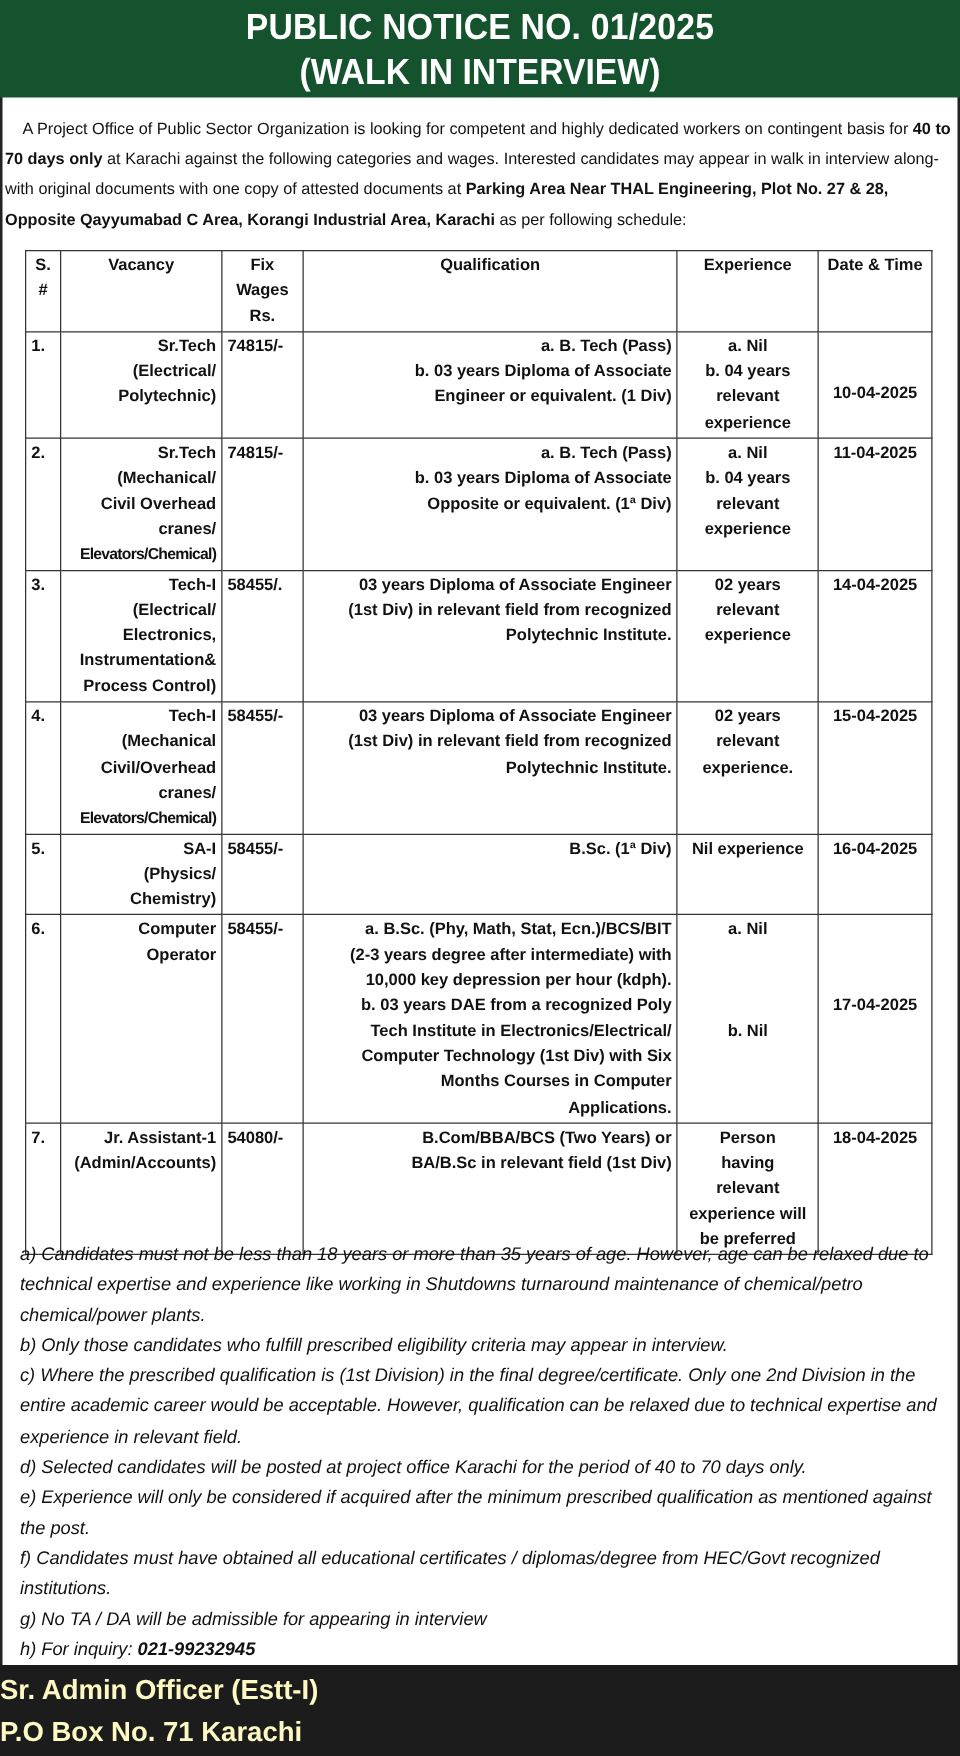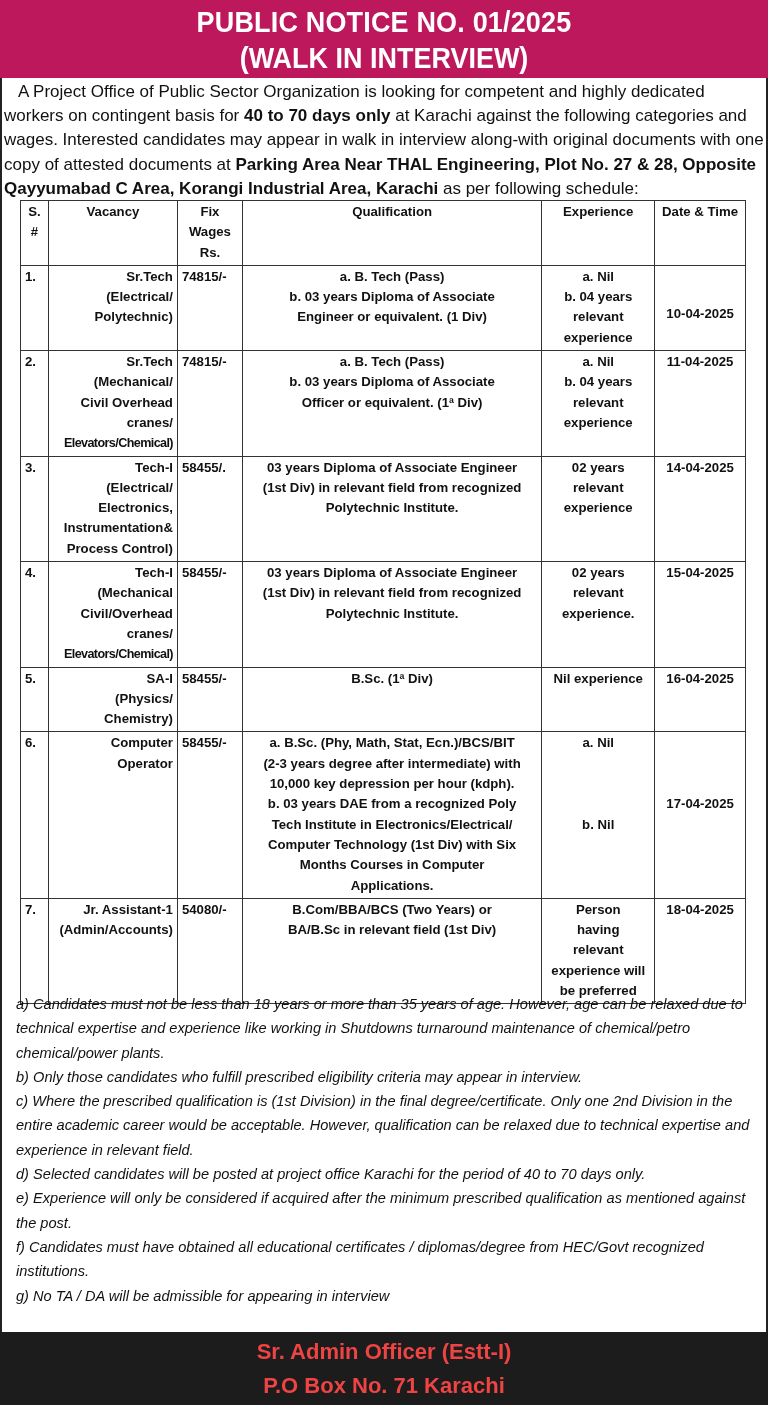--- a/index.html
+++ b/index.html
@@ -1,38 +1,38 @@
 <!DOCTYPE html>
 <html><head>
 <meta charset="utf-8">
 <style>
   * { box-sizing: border-box; margin: 0; padding: 0; }
   html, body { width: 768px; height: 1405px; background: #fff; overflow: hidden; }
   body { font-family: "Liberation Sans", sans-serif; color: #111; position: relative; }
   .frame { position: absolute; left: 0; top: 0; width: 768px; height: 1405px; border-left: 2px solid #222; border-right: 2px solid #222; }
-  .header { position: absolute; left: 0; top: 0; width: 768px; height: 78px; background: #be185d; color: #fff; text-align: center; }
+  .header { position: absolute; left: 0; top: 0; width: 768px; height: 78px; background: #14532d; color: #fff; text-align: center; }
   .header .t1 { font-size: 29px; font-weight: bold; line-height: 36px; padding-top: 4px; letter-spacing: 0.2px; transform: scaleX(0.93); }
   .header .t2 { font-size: 29px; font-weight: bold; line-height: 36px; transform: scaleX(0.93); }
-  .intro { position: absolute; left: 4px; top: 80px; width: 760px; font-size: 17px; line-height: 24.2px; transform-origin: left top; }
+  .intro { position: absolute; left: 4px; top: 91px; width: 760px; font-size: 13px; line-height: 24.2px; transform-origin: left top; }
   .intro p { text-indent: 14px; }
   .intro b { font-weight: bold; }
   table.sched { position: absolute; left: 20px; top: 200px; width: 726px; border-collapse: collapse; font-size: 13.2px; font-weight: bold; line-height: 20.3px; }
   table.sched th, table.sched td { border: 1.2px solid #333; vertical-align: top; padding: 1px 4px 2px 4px; }
   table.sched th { text-align: center; font-weight: bold; }
   td.c-sn { text-align: left; padding-left: 6px; }
   td.c-vac { text-align: right; }
   td.c-wage { text-align: left; padding-left: 5px; }
-  td.c-qual { text-align: center; padding-left: 7px; }
+  td.c-qual { text-align: right; padding-left: 7px; }
   td.c-exp { text-align: center; }
   td.c-date { text-align: center; }
   .tight { letter-spacing: -0.6px; font-size: 12.6px; }
   .notes { position: absolute; left: 4px; top: 992px; width: 760px; font-size: 14.6px; line-height: 24.3px; }
   .notes .ind { padding-left: 12px; font-style: italic; }
   .notes b { font-weight: bold; }
-  .footer { position: absolute; left: 0; top: 1332px; width: 768px; height: 73px; background: #1c1c1c; color: #ef4444; text-align: center; }
+  .footer { position: absolute; left: 0; top: 1332px; width: 768px; height: 73px; background: #1c1c1c; color: #fef9c3; text-align: left; }
   .footer .f1 { font-size: 22px; font-weight: bold; line-height: 34px; padding-top: 3px; }
   .footer .f2 { font-size: 22px; font-weight: bold; line-height: 34px; }
 </style>
 </head>
 <body>
 
 <div class="frame"></div>
 
 <div class="header">
   <div class="t1">PUBLIC NOTICE NO. 01/2025</div>
@@ -90,21 +90,21 @@
           <div>Sr.Tech</div>
           <div>(Mechanical/</div>
           <div>Civil Overhead</div>
           <div>cranes/</div>
           <div class="tight">Elevators/Chemical)</div>
         </td>
         <td class="c-wage">74815/-</td>
         <td class="c-qual">
           <div>a. B. Tech (Pass)</div>
           <div>b. 03 years Diploma of Associate</div>
-          <div>Officer or equivalent. (1ª Div)</div>
+          <div>Opposite or equivalent. (1ª Div)</div>
         </td>
         <td class="c-exp">
           <div>a. Nil</div>
           <div>b. 04 years</div>
           <div>relevant</div>
           <div>experience</div>
         </td>
         <td class="c-date">11-04-2025</td>
       </tr>
       <tr style="height: 104px;">
@@ -217,18 +217,19 @@
 </table>
 
 <div class="notes">
   <div class="ind">a) Candidates must not be less than 18 years or more than 35 years of age. However, age can be relaxed due to technical expertise and experience like working in Shutdowns turnaround maintenance of chemical/petro chemical/power plants.</div>
   <div class="ind">b) Only those candidates who fulfill prescribed eligibility criteria may appear in interview.</div>
   <div class="ind">c) Where the prescribed qualification is (1st Division) in the final degree/certificate. Only one 2nd Division in the entire academic career would be acceptable. However, qualification can be relaxed due to technical expertise and experience in relevant field.</div>
   <div class="ind">d) Selected candidates will be posted at project office Karachi for the period of 40 to 70 days only.</div>
   <div class="ind">e) Experience will only be considered if acquired after the minimum prescribed qualification as mentioned against the post.</div>
   <div class="ind">f) Candidates must have obtained all educational certificates / diplomas/degree from HEC/Govt recognized  institutions.</div>
   <div class="ind">g) No TA / DA will be admissible for appearing in interview</div>
+  <div class="ind"><span>h) For inquiry: </span><b>021-99232945</b></div>
 </div>
 
 <div class="footer">
   <div class="f1">Sr. Admin Officer  (Estt-I)</div>
   <div class="f2">P.O Box No. 71 Karachi</div>
 </div>
 
 </body></html>

